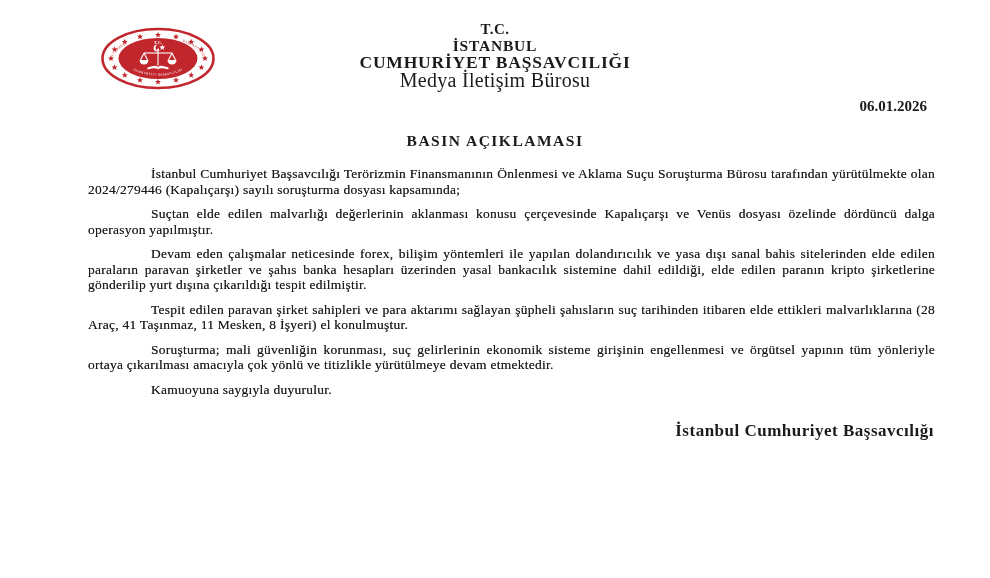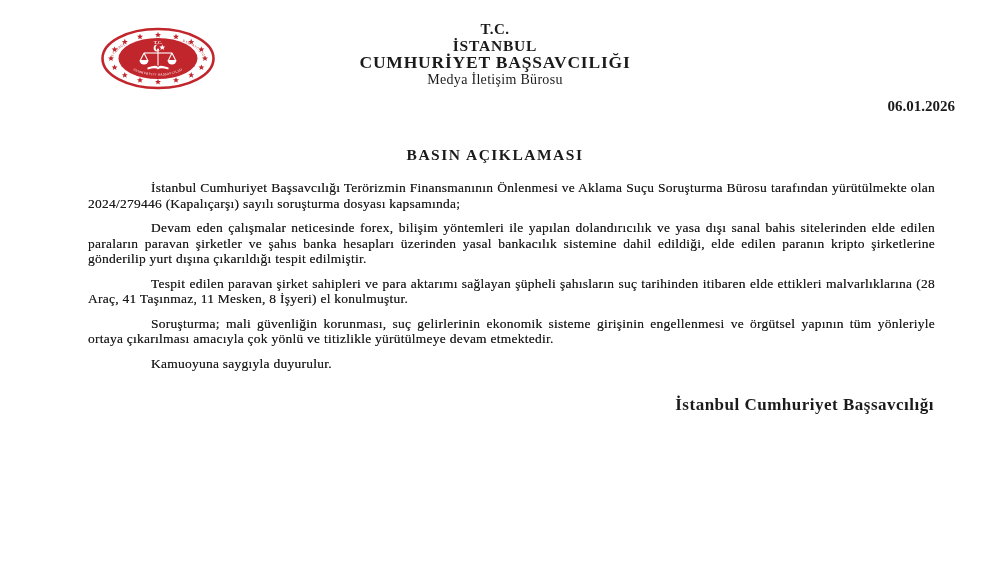--- a/index.html
+++ b/index.html
@@ -44,33 +44,33 @@
     letter-spacing: 0.8px;
   }
   .lh-office {
     font-weight: bold;
     font-size: 17.5px;
     letter-spacing: 0.8px;
     line-height: 18px;
   }
   .lh-bureau {
     font-weight: normal;
-    font-size: 14px;
+    font-size: 20px;
     letter-spacing: 0.3px;
     line-height: 18px;
   }
   .date-line {
     margin-top: 9px;
-    padding-right: 35px;
+    padding-right: 63px;
     text-align: right;
     font-weight: bold;
     font-size: 15px;
   }
   .doc-title {
-    margin-top: 31px;
+    margin-top: 17px;
     text-align: center;
     font-weight: bold;
     font-size: 15.5px;
     letter-spacing: 1.5px;
   }
   .content {
     margin: 16px 55px 4px 88px;
     font-size: 13.5px;
     line-height: 15.5px;
     letter-spacing: 0.25px;
@@ -165,20 +165,21 @@
     <div class="lh-office">CUMHURİYET BAŞSAVCILIĞI</div>
     <div class="lh-bureau">Medya İletişim Bürosu</div>
   </div>
 
   <div class="date-line">06.01.2026</div>
 
   <div class="doc-title">BASIN AÇIKLAMASI</div>
 
   <div class="content">
     <p>İstanbul Cumhuriyet Başsavcılığı Terörizmin Finansmanının Önlenmesi ve Aklama Suçu Soruşturma Bürosu tarafından yürütülmekte olan 2024/279446 (Kapalıçarşı) sayılı soruşturma dosyası kapsamında;</p>
+    <p>Suçtan elde edilen malvarlığı değerlerinin aklanması konusu çerçevesinde Kapalıçarşı ve Venüs dosyası özelinde dördüncü dalga operasyon yapılmıştır.</p>
     <p>Devam eden çalışmalar neticesinde forex, bilişim yöntemleri ile yapılan dolandırıcılık ve yasa dışı sanal bahis sitelerinden elde edilen paraların paravan şirketler ve şahıs banka hesapları üzerinden yasal bankacılık sistemine dahil edildiği, elde edilen paranın kripto şirketlerine gönderilip yurt dışına çıkarıldığı tespit edilmiştir.</p>
     <p>Tespit edilen paravan şirket sahipleri ve para aktarımı sağlayan şüpheli şahısların suç tarihinden itibaren elde ettikleri malvarlıklarına (28 Araç, 41 Taşınmaz, 11 Mesken, 8 İşyeri) el konulmuştur.</p>
     <p>Soruşturma; mali güvenliğin korunması, suç gelirlerinin ekonomik sisteme girişinin engellenmesi ve örgütsel yapının tüm yönleriyle ortaya çıkarılması amacıyla çok yönlü ve titizlikle yürütülmeye devam etmektedir.</p>
     <p>Kamuoyuna saygıyla duyurulur.</p>
   </div>
 
   <div class="signature">İstanbul Cumhuriyet Başsavcılığı</div>
 
 </div>
 

